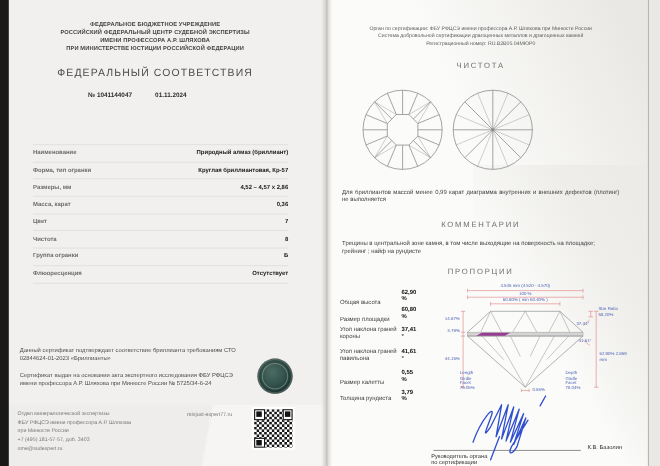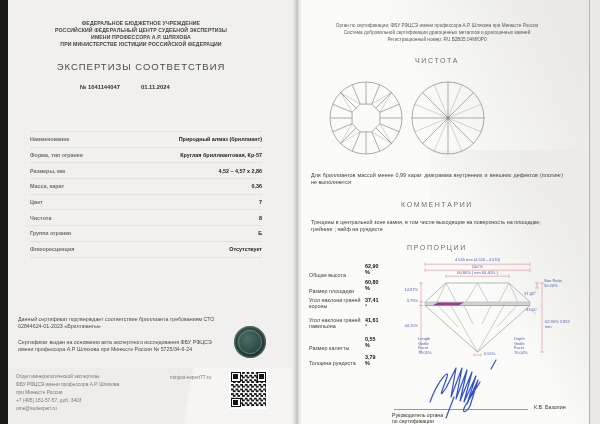--- a/index.html
+++ b/index.html
@@ -72,21 +72,21 @@
 <div class="abs footer-band"></div>
 <div class="abs fold"></div>
 <div class="abs edge-right"></div>
 <div class="abs edge-left"></div>
 
 <div class="t ctr hdr-small" style="left:30px;top:20px;width:222px;">ФЕДЕРАЛЬНОЕ БЮДЖЕТНОЕ УЧРЕЖДЕНИЕ</div>
 <div class="t ctr hdr-small" style="left:30px;top:27px;width:222px;">РОССИЙСКИЙ ФЕДЕРАЛЬНЫЙ ЦЕНТР СУДЕБНОЙ ЭКСПЕРТИЗЫ</div>
 <div class="t ctr hdr-small" style="left:30px;top:34px;width:222px;">ИМЕНИ ПРОФЕССОРА А.Р. ШЛЯХОВА</div>
 <div class="t ctr hdr-small" style="left:30px;top:41px;width:222px;">ПРИ МИНИСТЕРСТВЕ ЮСТИЦИИ РОССИЙСКОЙ ФЕДЕРАЦИИ</div>
 
-<div class="t ctr cert-title" style="left:30px;top:61px;width:222px;">ЭКСПЕРТИЗЫ СООТВЕТСТВИЯ</div>
+<div class="t ctr cert-title" style="left:30px;top:61px;width:222px;">ФЕДЕРАЛЬНЫЙ СООТВЕТСТВИЯ</div>
 
 <div class="t numdate" style="left:80px;top:84px;">№ 1041144047</div>
 <div class="t numdate" style="left:141px;top:84px;">01.11.2024</div>
 
 <div class="abs spec-table">
   <div class="spec-row">
     <span class="spec-label">Наименование</span>
     <span class="spec-value">Природный алмаз (бриллиант)</span>
   </div>
   <div class="spec-row">

